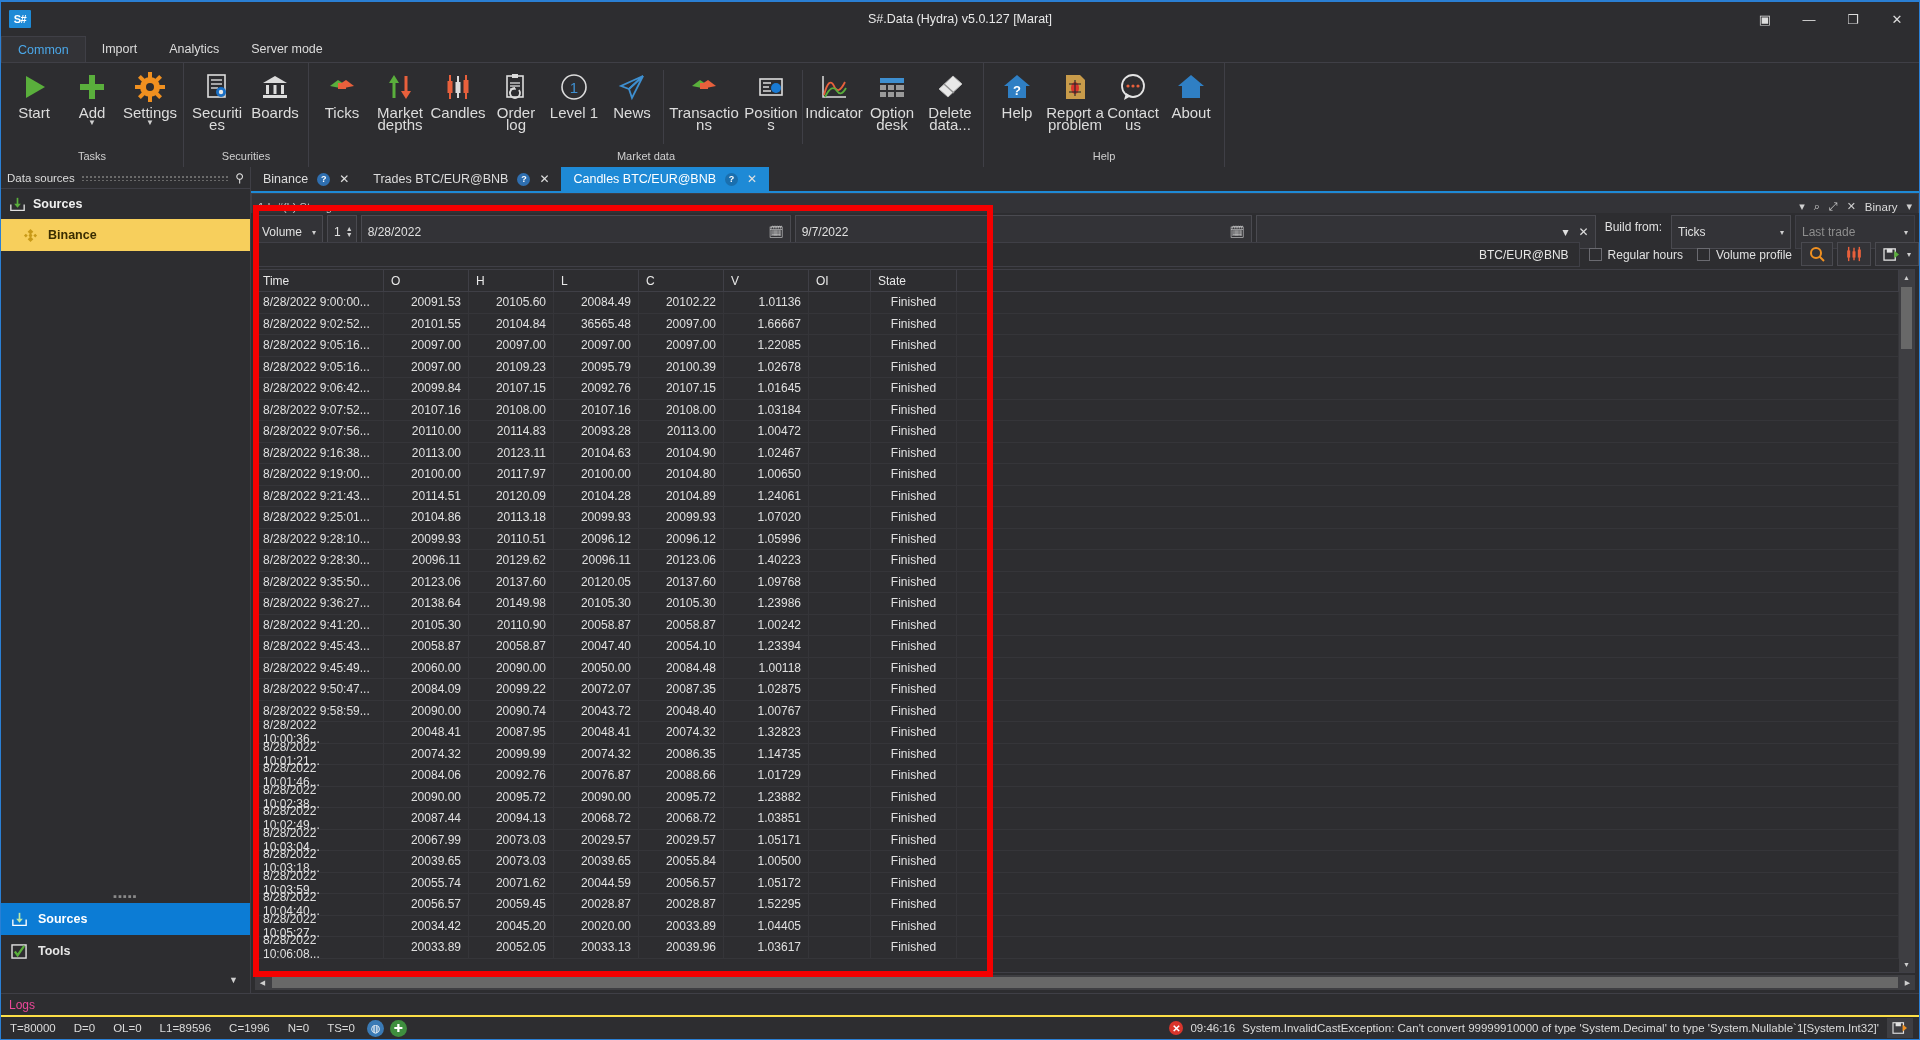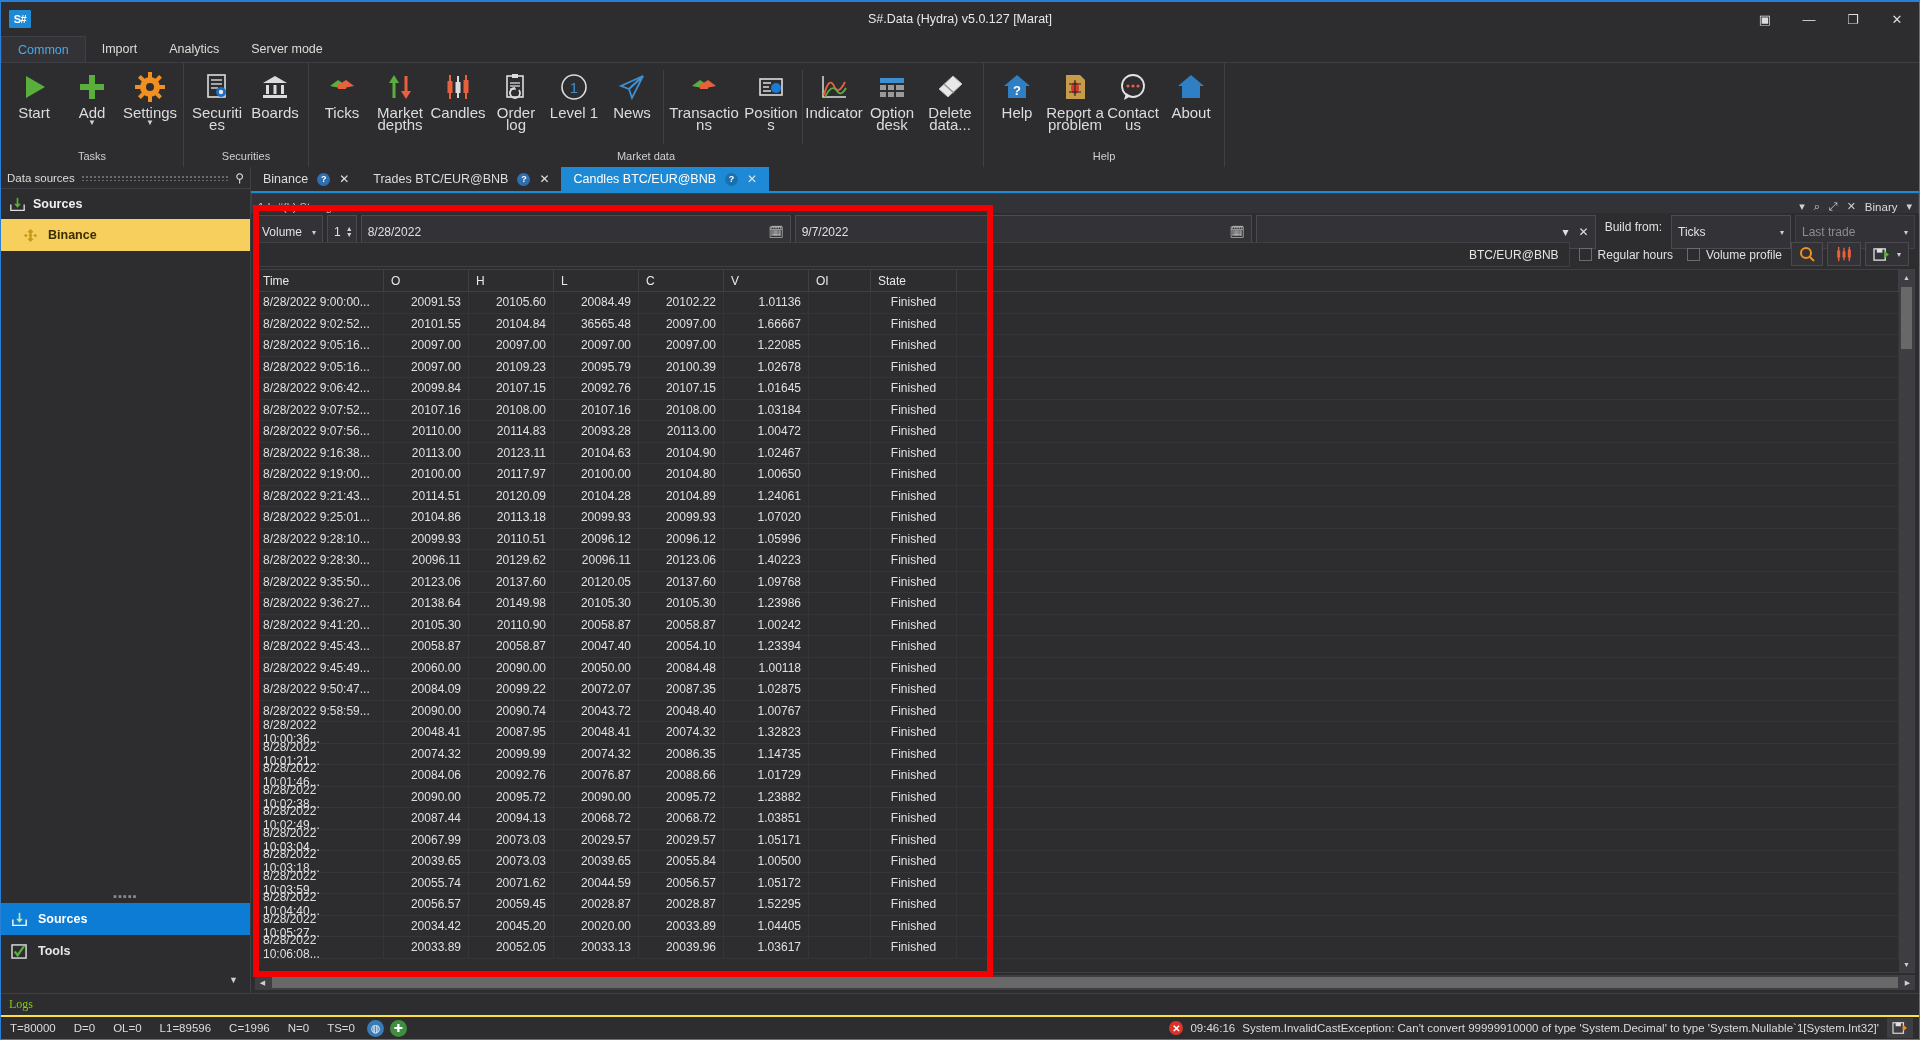--- a/index.html
+++ b/index.html
@@ -92,21 +92,21 @@
   .combo .arr { font-size: 8px; color: #cfcfcf; }
   .spin { display: flex; align-items: center; gap: 5px; padding-right: 3px;}
   .spin .sp-arrows { display: flex; flex-direction: column; line-height: 6px; font-size: 7px; color: #d0d0d0; }
   .datefield { flex: none; width: 430px; justify-content: space-between; }
   .datefield2 { flex: 1; justify-content: space-between; }
   .cal { font-size: 12px; }
   .btn-flat { background: #333337; border: 1px solid #4a4a50; height: 24px; display: flex; align-items: center;
               justify-content: center; padding: 0 7px; font-size: 12px; color: #e0e0e0;}
   .lblplain { display: flex; align-items: center; font-size: 12px; color: #e0e0e0; padding: 0 5px; }
 
-  .toolrow2 { height: 28px; display: flex; align-items: stretch; gap: 4px; padding: 1px 10px 2px 4px; flex: none; }
+  .toolrow2 { height: 28px; display: flex; align-items: stretch; gap: 4px; padding: 1px 0 2px 4px; flex: none; }
   .symbox { flex: 1; background: #2d2d30; border: 1px solid #3f3f46; display: flex; align-items: center;
             justify-content: flex-end; padding-right: 10px; font-size: 12px; color: #e6e6e6;}
   .chk { display: flex; align-items: center; gap: 6px; font-size: 12px; color: #e0e0e0; padding: 0 5px;}
   .chkbox { width: 13px; height: 13px; border: 1px solid #6a6a70; background: #2d2d30; }
 
   
   .gridwrap { flex: 1; display: flex; min-height: 0; background: #2d2d30; margin: 0 4px 2px 4px;
               border: 1px solid #3f3f46; }
   .grid { flex: 1; display: flex; flex-direction: column; min-width: 0; }
   .grid-head { display: flex; height: 22px; background: #2d2d30; border-bottom: 1px solid #3f3f46; flex: none; }
@@ -125,22 +125,22 @@
   .vscroll { width: 15px; background: #3e3e42; display: flex; flex-direction: column; align-items: center; flex: none;}
   .vs-arrow { height: 15px; font-size: 7px; color: #cfcfcf; display: flex; align-items: center; justify-content: center; width: 100%;}
   .vs-thumb { width: 11px; background: #686868; height: 62px; margin-top: 2px; }
   .vs-track { flex: 1; }
 
   .hscroll { height: 15px; background: #3e3e42; display: flex; align-items: center; flex: none; margin: 0 4px 3px 4px;}
   .hs-arrow { width: 15px; font-size: 7px; color: #cfcfcf; display: flex; align-items: center; justify-content: center; }
   .hs-thumb { height: 11px; background: #686868; flex: 1; margin: 0 2px; }
 
   
-  .logsbar { height: 22px; display: flex; align-items: center; padding: 0 8px; font-size: 12px; color: #84cc16;
-             background: #2d2d30; border-top: 1px solid #3f3f46; flex: none; font-family: Liberation Serif, serif;}
+  .logsbar { height: 22px; display: flex; align-items: center; padding: 0 8px; font-size: 12px; color: #ec4899;
+             background: #2d2d30; border-top: 1px solid #3f3f46; flex: none;}
   .statusbar { height: 24px; background: #2d2d30; display: flex; align-items: center; font-size: 11.5px;
                color: #dcdcdc; border-top: 2px solid #fde047; flex: none; gap: 0; }
   .st-item { padding: 0 9px; }
   .st-round { width: 17px; height: 17px; border-radius: 50%; display: flex; align-items: center;
               justify-content: center; font-size: 11px; color: #fff; margin: 0 3px;}
   .st-err { margin-left: auto; display: flex; align-items: center; gap: 7px; padding-right: 8px; }
   .err-dot { width: 14px; height: 14px; border-radius: 50%; background: #d9352c; color: #fff; font-size: 10px;
              display: flex; align-items: center; justify-content: center; font-weight: bold;}
   .st-save { width: 26px; height: 20px; background: #3e3e42; display: flex; align-items: center; justify-content: center; margin-right: 6px;}
 

